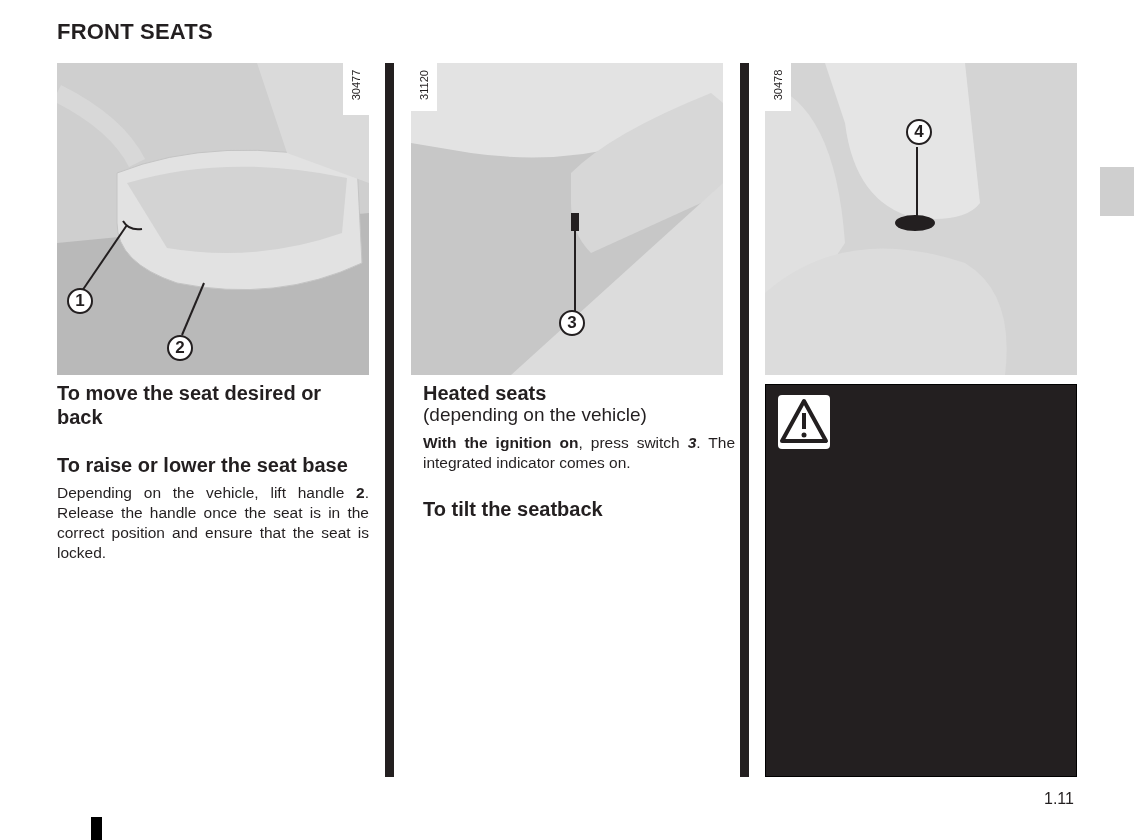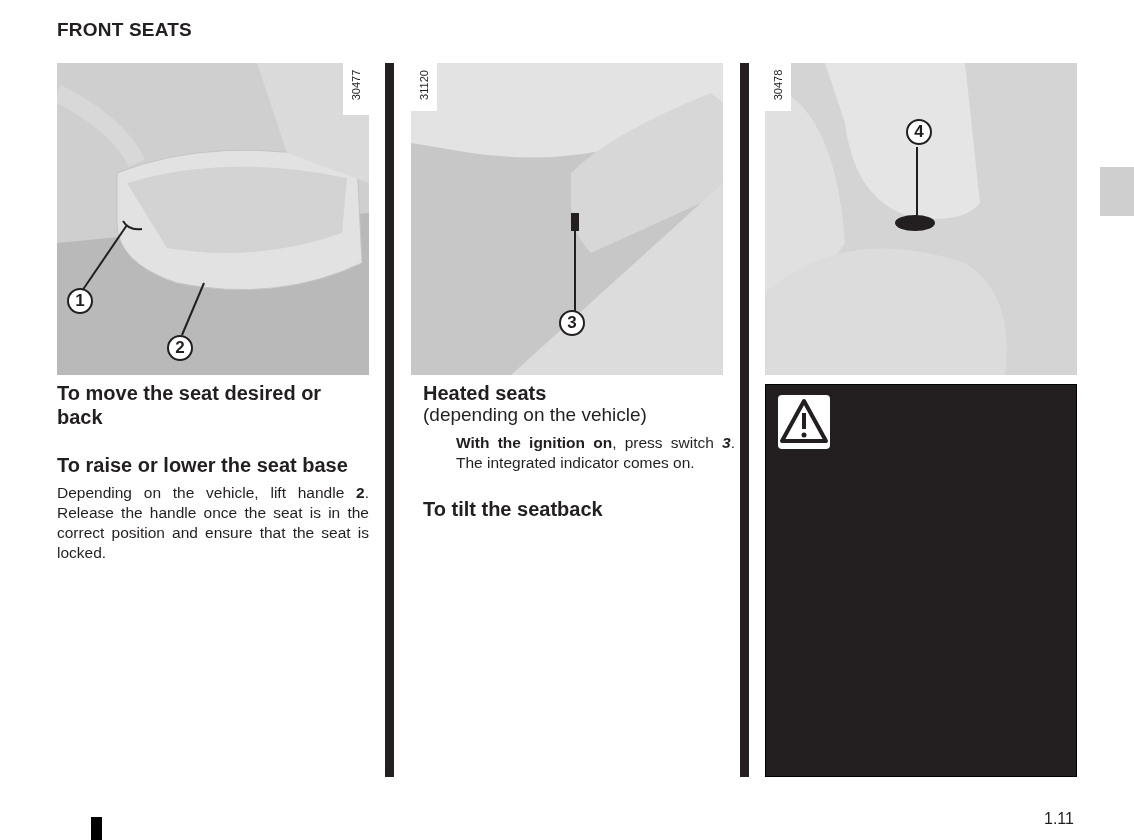--- a/index.html
+++ b/index.html
@@ -1,33 +1,33 @@
 <!DOCTYPE html>
 <html><head>
 <meta charset="utf-8">
 <style>
   html, body { margin: 0; padding: 0; background: #ffffff; }
   body { width: 1134px; height: 840px; position: relative; overflow: hidden;
          font-family: "Liberation Sans", sans-serif; color: #231f20; }
-  .page-title { position: absolute; left: 57px; top: 19px; font-size: 19px; font-weight: bold; letter-spacing: 0.2px; }
+  .page-title { position: absolute; left: 57px; top: 19px; font-size: 22px; font-weight: bold; letter-spacing: 0.2px; }
   .divider { position: absolute; top: 63px; width: 9px; height: 714px; background: #231f20; }
   .figure { position: absolute; top: 63px; width: 312px; height: 312px; overflow: hidden; background: #d6d6d6; }
   .figure svg { position: absolute; left: 0; top: 0; }
   .fig-ref { position: absolute; top: 0; width: 26px; background: #fff; font-size: 11px; color: #231f20; }
   .fig-ref span { display: block; transform: rotate(-90deg); transform-origin: center; white-space: nowrap; position: absolute; left: -6px; top: 16px; width: 38px; text-align: center; }
   .callout { position: absolute; width: 22px; height: 22px; border: 2px solid #231f20; border-radius: 50%; background: #fff;
              font-weight: bold; font-size: 17px; text-align: center; line-height: 22px; color: #231f20; }
   .col-text { position: absolute; width: 312px; }
   h2 { font-size: 20px; font-weight: bold; margin: 0; line-height: 24px; color: #231f20; }
   p { font-size: 15.5px; line-height: 20px; margin: 0; text-align: justify; color: #231f20; }
   .sub { font-size: 19px; line-height: 20px; text-align: left; }
   .warning-box { position: absolute; left: 765px; top: 384px; width: 310px; height: 391px; background: #231f20; border: 1px solid #000; }
   .warn-icon { position: absolute; left: 12px; top: 10px; width: 52px; height: 54px; background: #fff; border-radius: 4px; }
   .tab-marker { position: absolute; left: 1100px; top: 167px; width: 34px; height: 49px; background: #cfcfcf; }
-  .page-number { position: absolute; left: 1044px; top: 810px; font-size: 16px; color: #231f20; }
+  .page-number { position: absolute; left: 1044px; top: 790px; font-size: 16px; color: #231f20; }
   .footer-mark { position: absolute; left: 91px; top: 817px; width: 11px; height: 23px; background: #000; }
 </style>
 </head>
 <body>
 
 <div class="page-title">FRONT SEATS</div>
 
 <div class="figure" style="left:57px;">
   <svg width="312" height="312" viewBox="0 0 312 312">
     <rect width="312" height="312" fill="#cfcfcf"></rect>
@@ -83,21 +83,21 @@
 
 <div class="col-text" style="left:57px;top:381px;">
   <h2>To move the seat desired or back</h2>
   <h2 style="margin-top:24px;">To raise or lower the seat base</h2>
   <p style="margin-top:6px;"><span>Depending on the vehicle, lift handle </span><b>2</b><span>. Release the handle once the seat is in the correct position and ensure that the seat is locked.</span></p>
 </div>
 
 <div class="col-text" style="left:423px;top:381px;">
   <h2>Heated seats</h2>
   <div class="sub">(depending on the vehicle)</div>
-  <p style="margin-top:8px;margin-left:33px;"><b>With the ignition on</b><span>, press switch </span><b><i>3</i></b><span>. The integrated indicator comes on.</span></p>
+  <p style="margin-top:8px;"><b>With the ignition on</b><span>, press switch </span><b><i>3</i></b><span>. The integrated indicator comes on.</span></p>
   <h2 style="margin-top:24px;">To tilt the seatback</h2>
 </div>
 
 <div class="warning-box">
   <div class="warn-icon">
     <svg width="52" height="54" viewBox="0 0 52 54">
       <path d="M26 6 L48 46 L4 46 Z" fill="none" stroke="#231f20" stroke-width="4" stroke-linejoin="round"></path>
       <rect x="24" y="18" width="4" height="16" fill="#231f20"></rect>
       <circle cx="26" cy="40" r="2.5" fill="#231f20"></circle>
     </svg>

